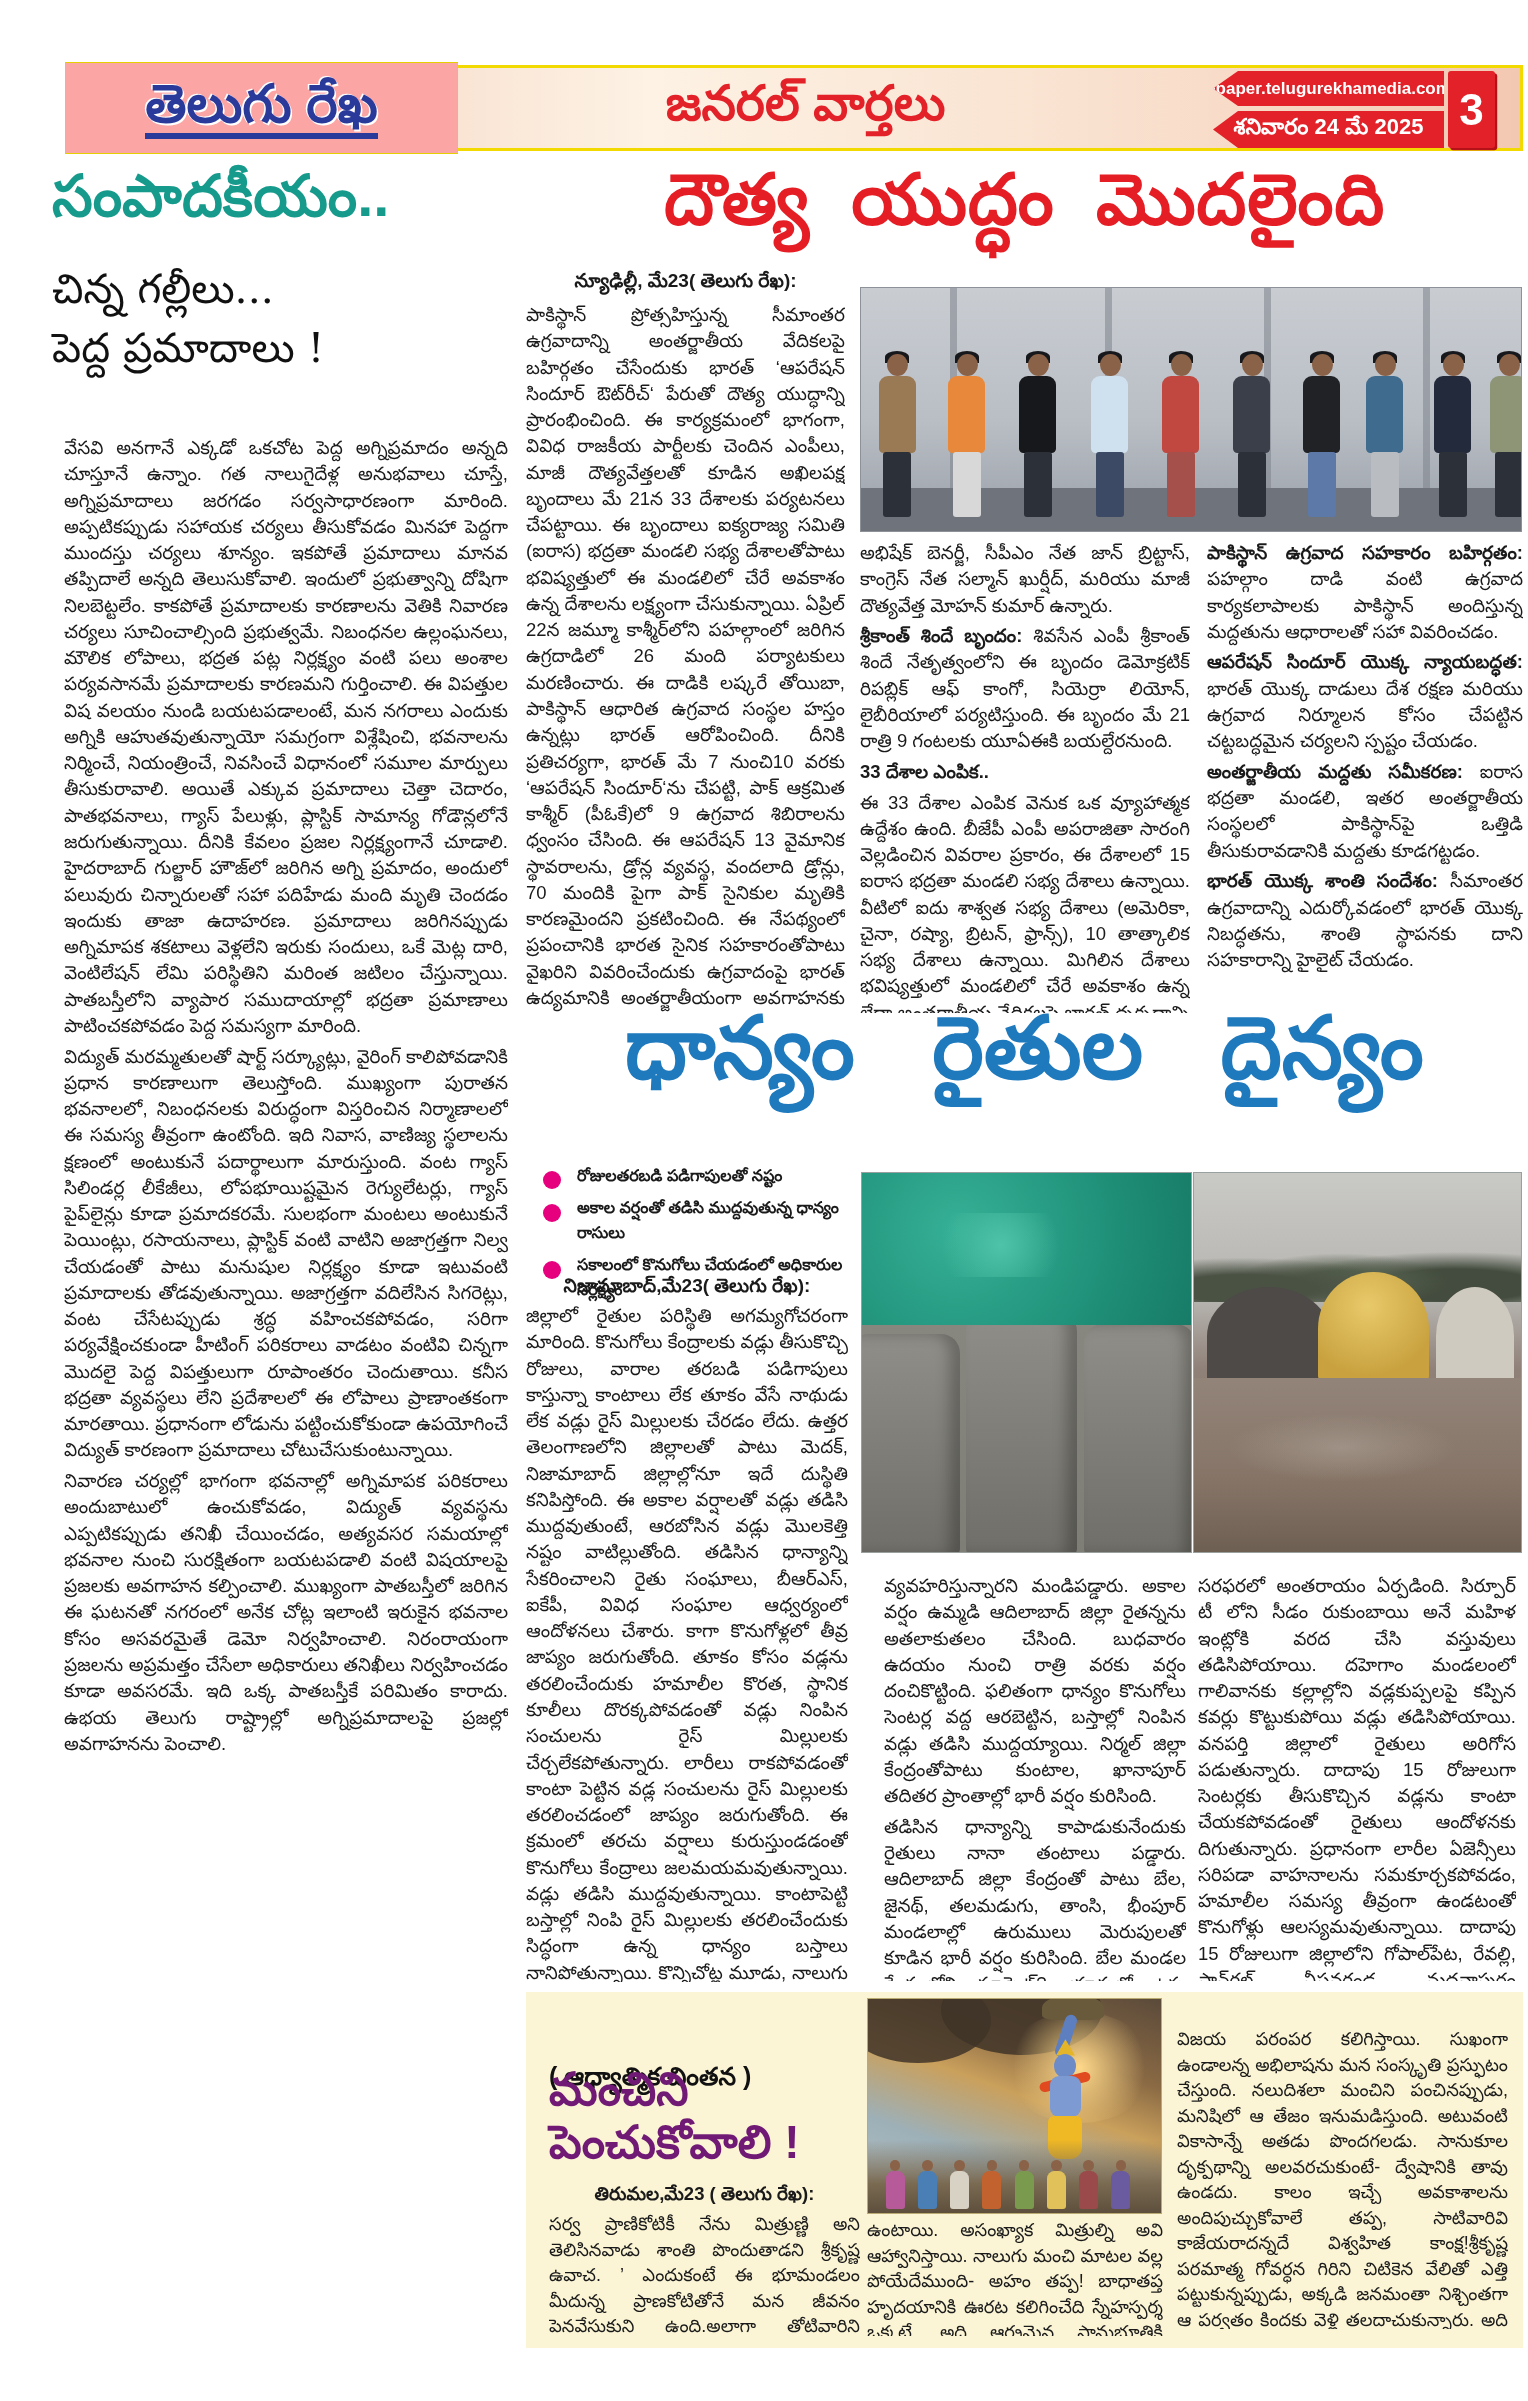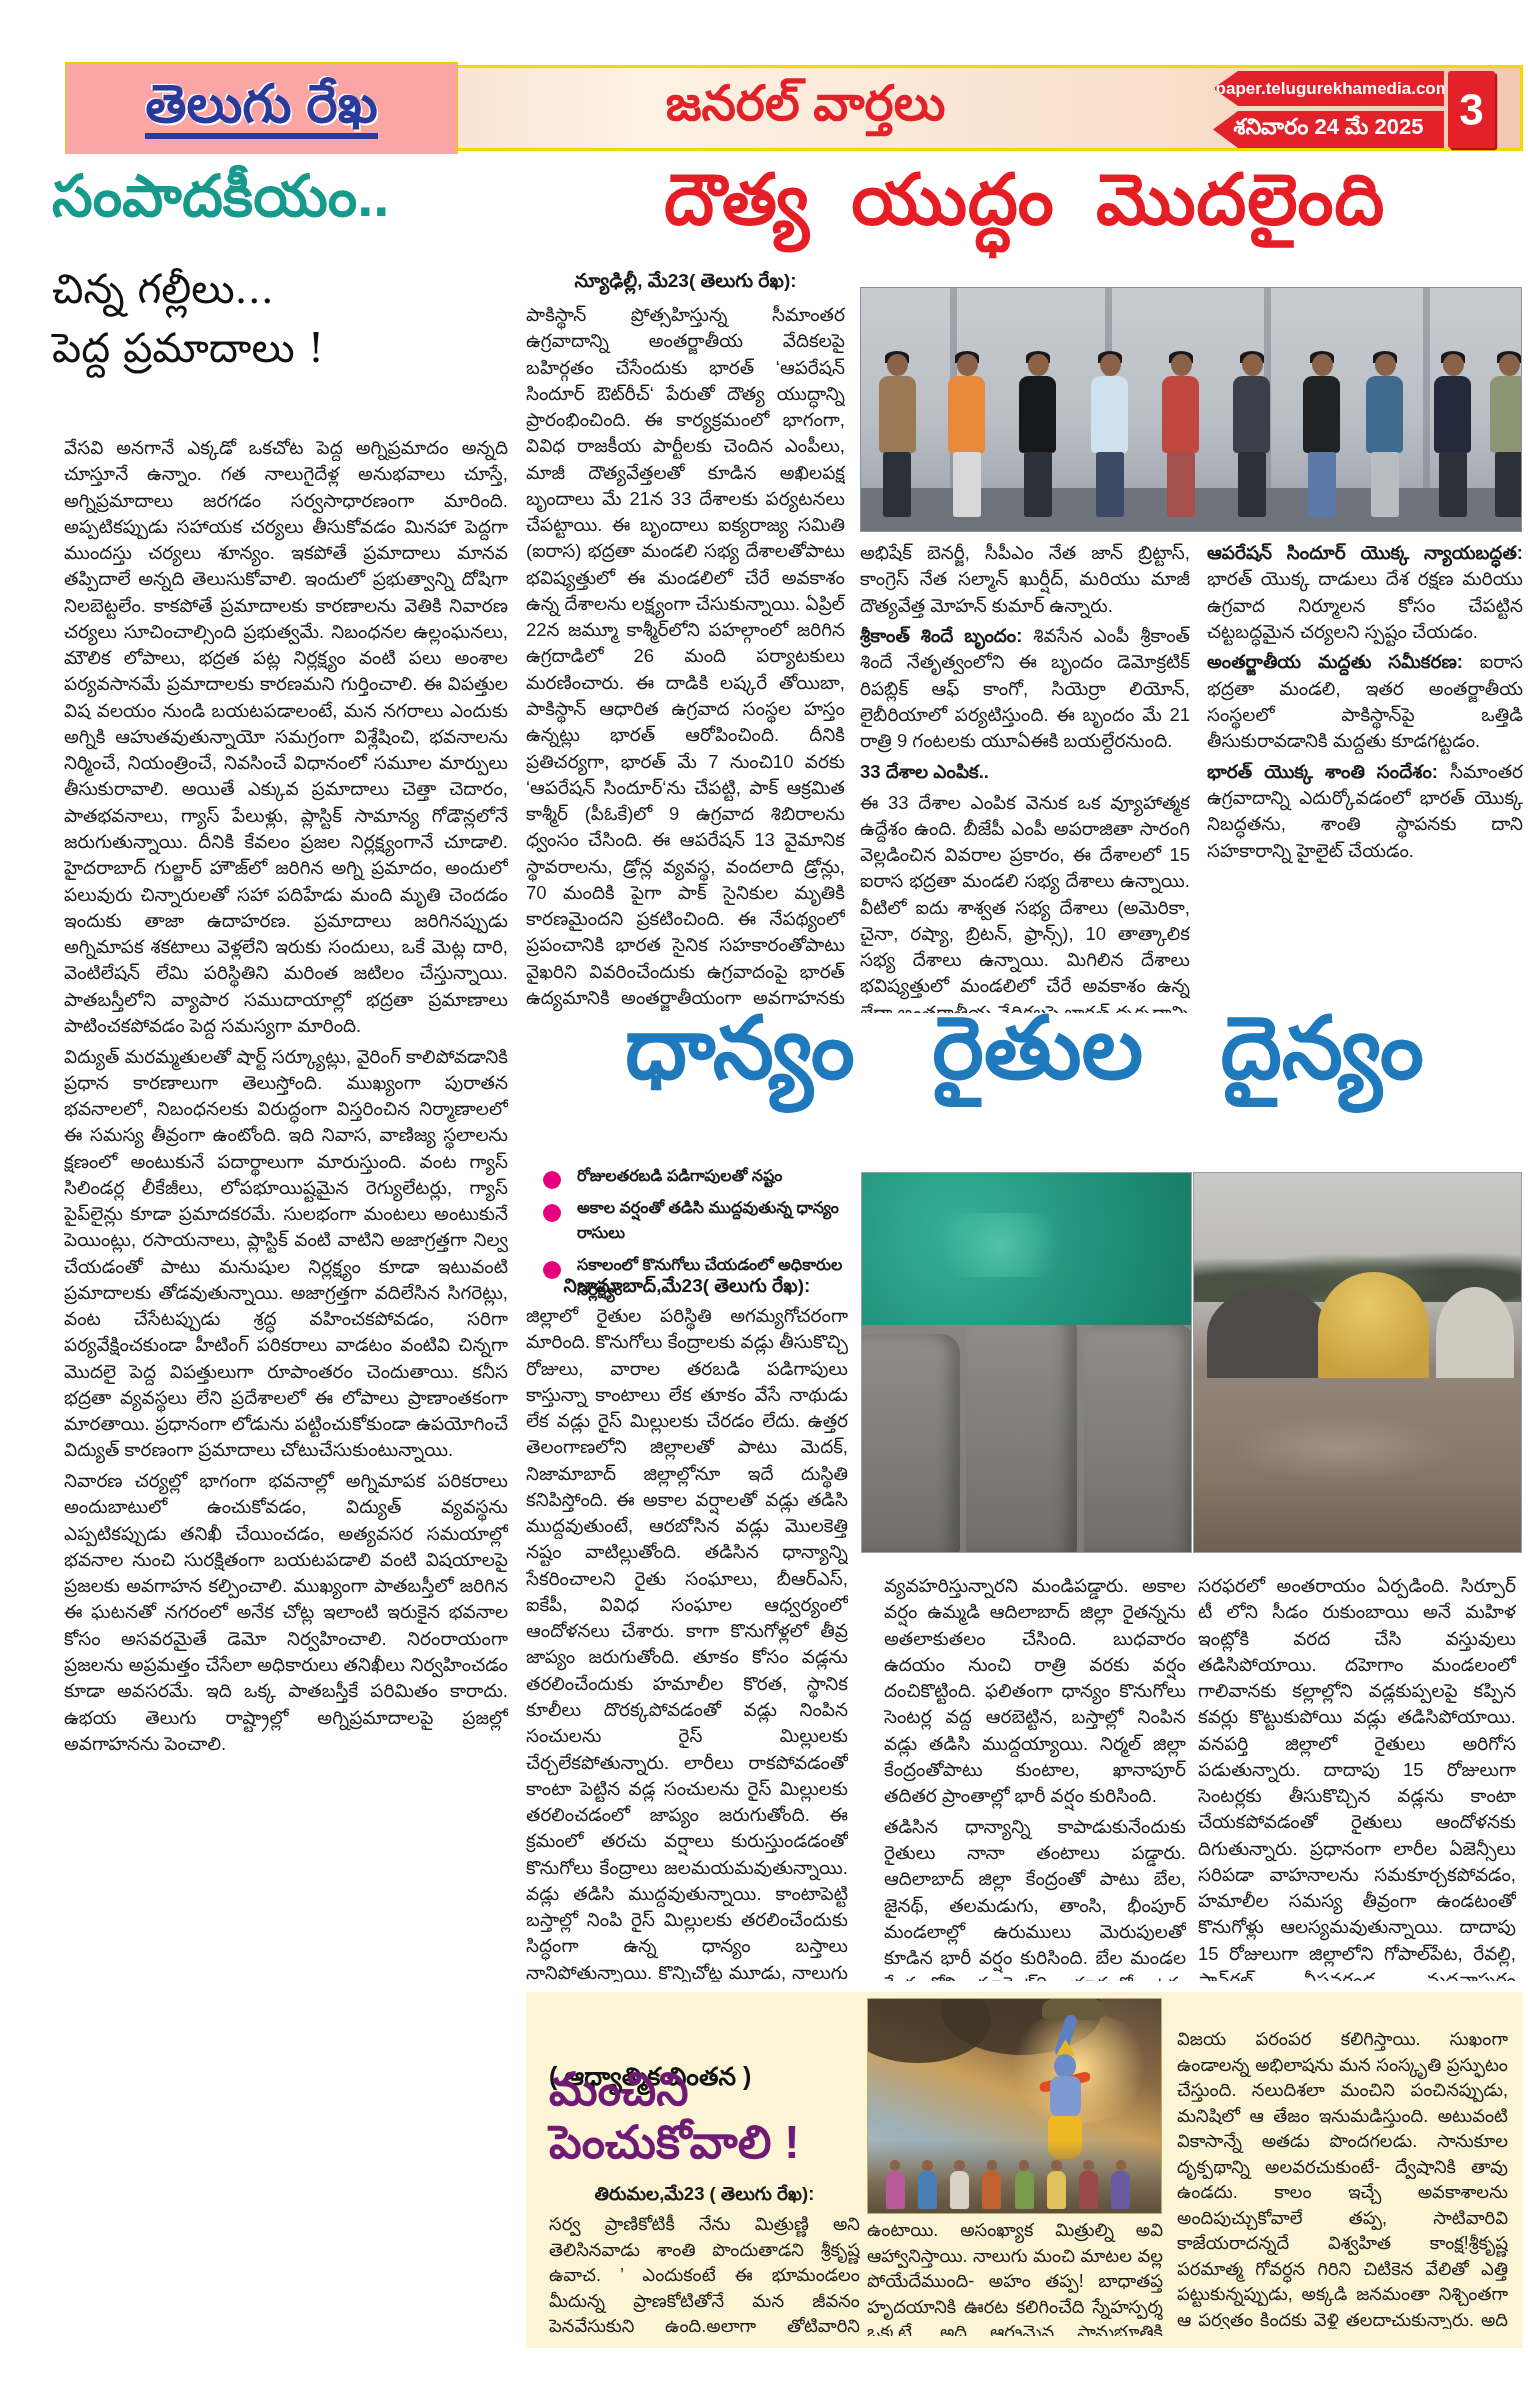--- a/index.html
+++ b/index.html
@@ -228,20 +228,21 @@
       </div>
   </div>
 
   <div class="abs a1-col2 colbox">
       <p>అభిషేక్ బెనర్జీ, సీపీఎం నేత జాన్ బ్రిట్టాస్, కాంగ్రెస్ నేత సల్మాన్ ఖుర్షీద్, మరియు మాజీ దౌత్యవేత్త మోహన్ కుమార్ ఉన్నారు.</p>
       <p><b>శ్రీకాంత్ శిందే బృందం: </b>శివసేన ఎంపీ శ్రీకాంత్ శిందే నేతృత్వంలోని ఈ బృందం డెమోక్రటిక్ రిపబ్లిక్ ఆఫ్ కాంగో, సియెర్రా లియోన్, లైబీరియాలో పర్యటిస్తుంది. ఈ బృందం మే 21 రాత్రి 9 గంటలకు యూఏఈకి బయల్దేరనుంది.</p>
       <p class="bold">33 దేశాల ఎంపిక..</p>
       <p>ఈ 33 దేశాల ఎంపిక వెనుక ఒక వ్యూహాత్మక ఉద్దేశం ఉంది. బీజేపీ ఎంపీ అపరాజితా సారంగి వెల్లడించిన వివరాల ప్రకారం, ఈ దేశాలలో 15 ఐరాస భద్రతా మండలి సభ్య దేశాలు ఉన్నాయి. వీటిలో ఐదు శాశ్వత సభ్య దేశాలు (అమెరికా, చైనా, రష్యా, బ్రిటన్, ఫ్రాన్స్), 10 తాత్కాలిక సభ్య దేశాలు ఉన్నాయి. మిగిలిన దేశాలు భవిష్యత్తులో మండలిలో చేరే అవకాశం ఉన్న లేదా అంతర్జాతీయ వేదికలపై భారత్ దృక్పథాన్ని వినిపించగల దేశాలు. వీటిలో వ్యూహాత్మక భాగస్వాములు, ఇస్లామిక్ దేశాలు కూడా ఉన్నాయి. ఈ పర్యటనల ద్వారా భారత్ తన దౌత్య ప్రచారాన్ని పెంచనుంది.</p>
     </div>
   <div class="abs a1-col3 colbox">
+      <p><b>పాకిస్థాన్ ఉగ్రవాద సహకారం బహిర్గతం: </b>పహల్గాం దాడి వంటి ఉగ్రవాద కార్యకలాపాలకు పాకిస్థాన్ అందిస్తున్న మద్దతును ఆధారాలతో సహా వివరించడం.</p>
       <p><b>ఆపరేషన్ సిందూర్ యొక్క న్యాయబద్ధత: </b>భారత్ యొక్క దాడులు దేశ రక్షణ మరియు ఉగ్రవాద నిర్మూలన కోసం చేపట్టిన చట్టబద్ధమైన చర్యలని స్పష్టం చేయడం.</p>
       <p><b>అంతర్జాతీయ మద్దతు సమీకరణ: </b>ఐరాస భద్రతా మండలి, ఇతర అంతర్జాతీయ సంస్థలలో పాకిస్థాన్‌పై ఒత్తిడి తీసుకురావడానికి మద్దతు కూడగట్టడం.</p>
       <p><b>భారత్ యొక్క శాంతి సందేశం: </b>సీమాంతర ఉగ్రవాదాన్ని ఎదుర్కోవడంలో భారత్ యొక్క నిబద్ధతను, శాంతి స్థాపనకు దాని సహకారాన్ని హైలైట్ చేయడం.</p>
     </div>
 
   <div class="abs a2-headline">ధాన్యం రైతుల దైన్యం</div>
 
   <div class="abs bullets">
       <p>రోజులతరబడి పడిగాపులతో నష్టం</p>
       <p>అకాల వర్షంతో తడిసి ముద్దవుతున్న ధాన్యం రాసులు</p>

